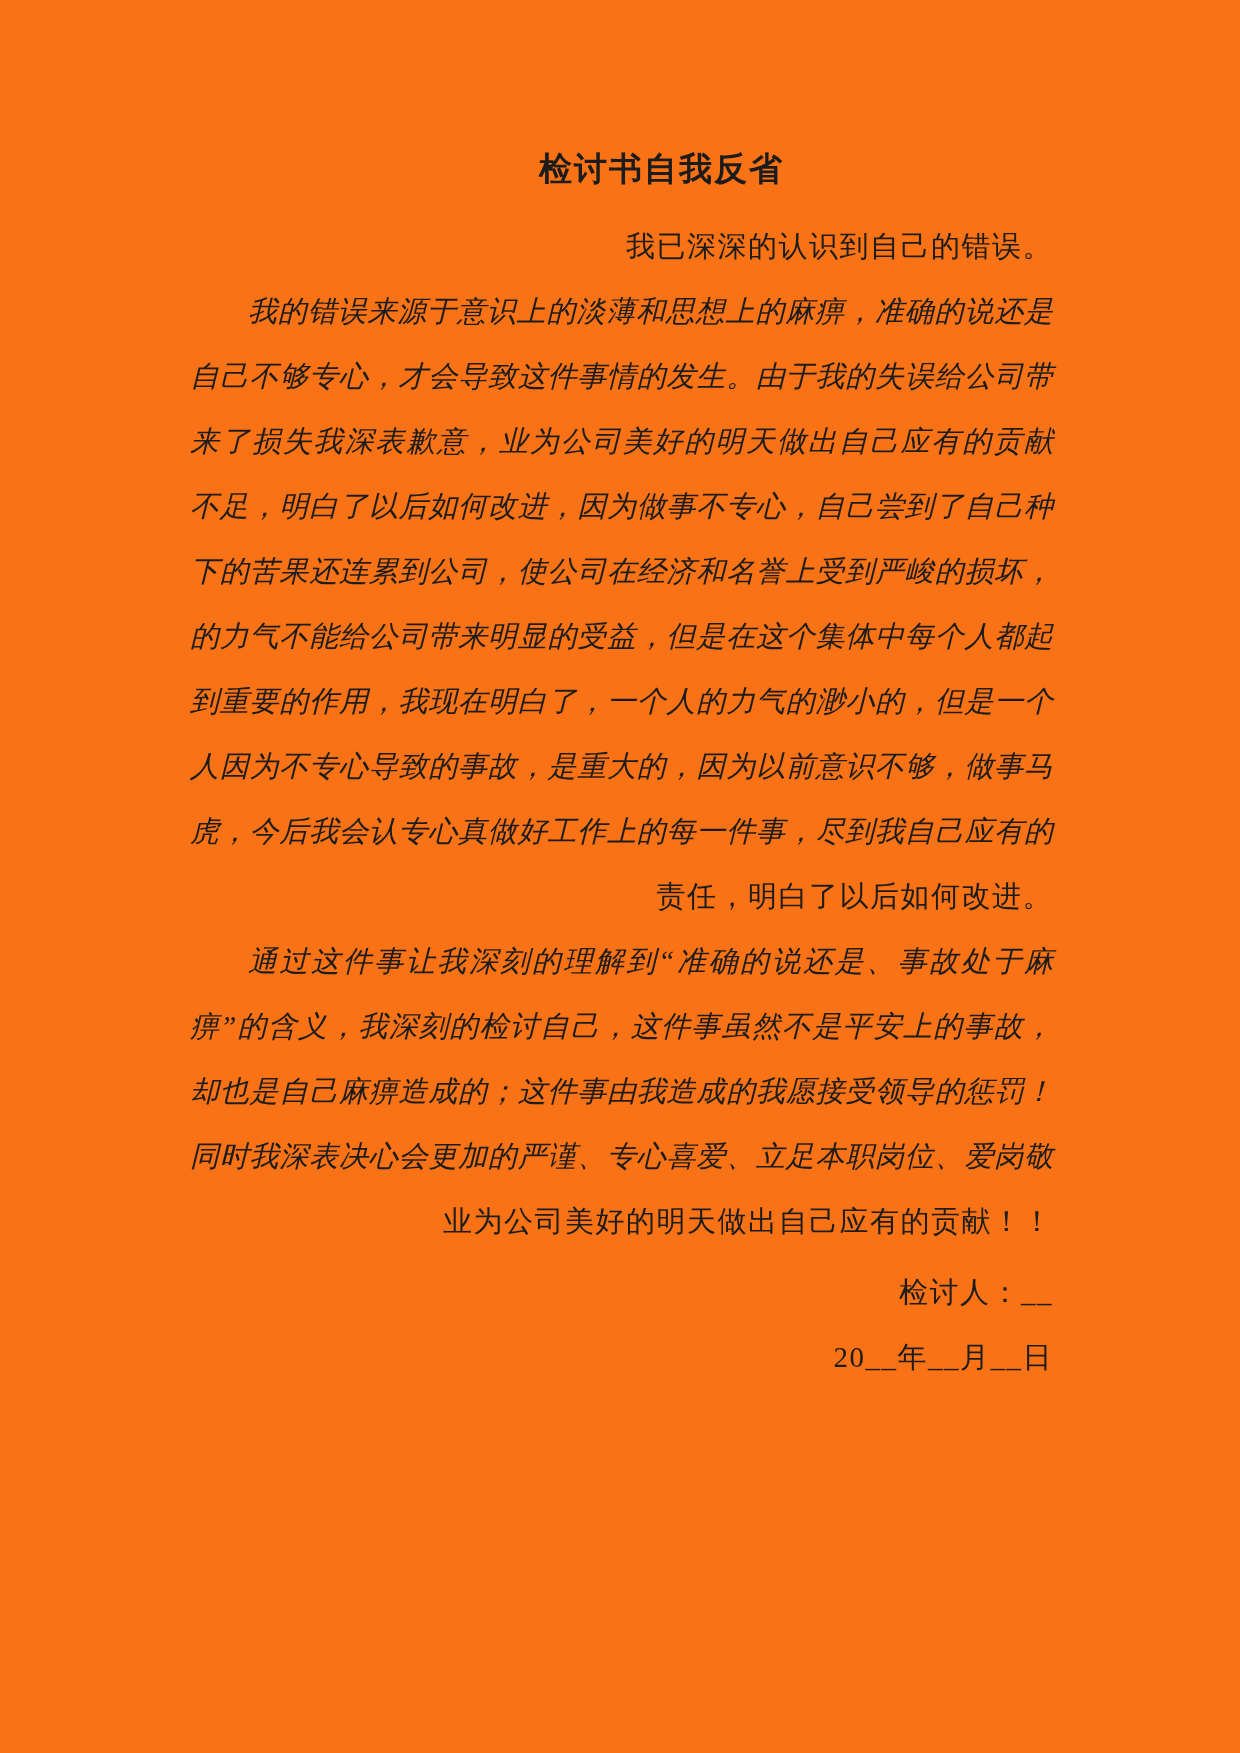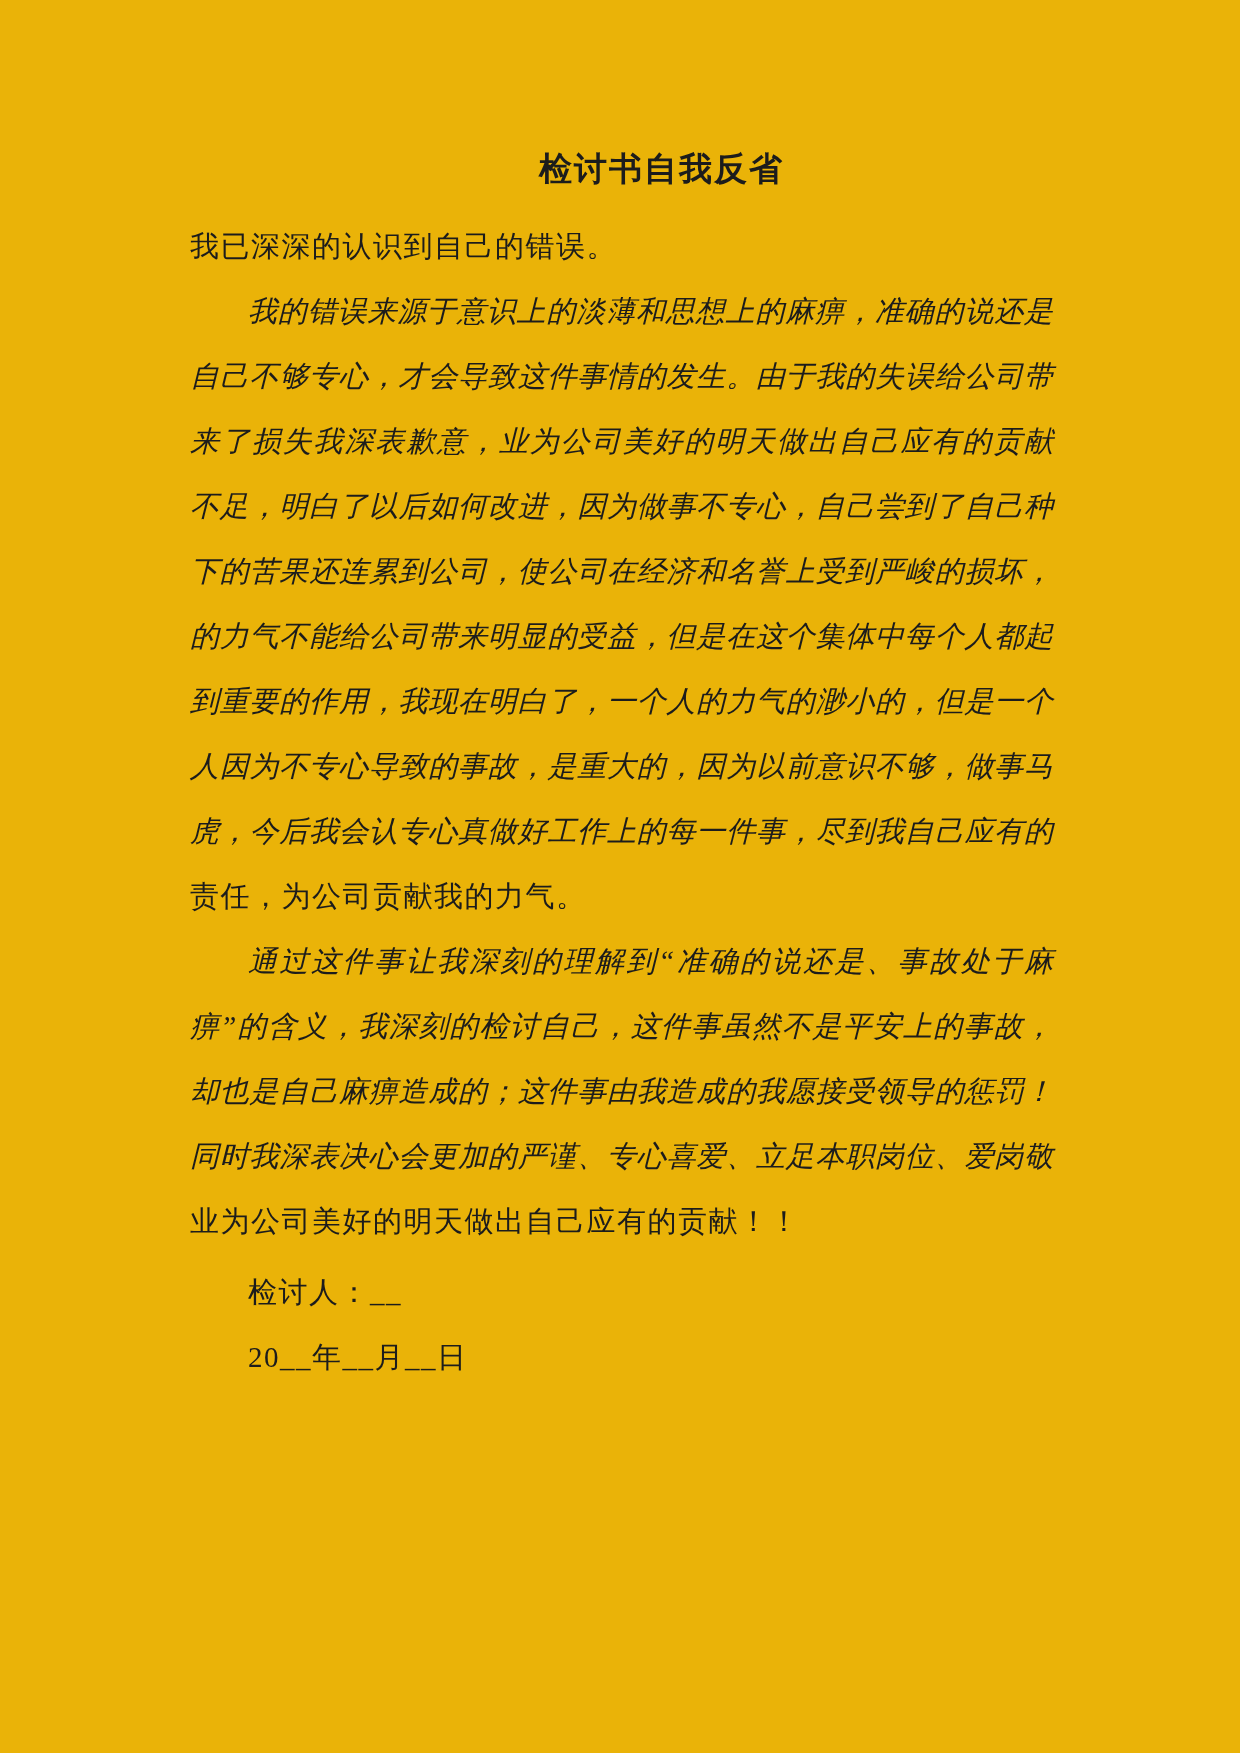--- a/index.html
+++ b/index.html
@@ -4,21 +4,21 @@
 <style>
   html, body {
     margin: 0;
     padding: 0;
     background: #ffffff;
   }
   .page {
     position: relative;
     width: 1240px;
     height: 1753px;
-    background: #eab308;
+    background: #f97316;
     overflow: hidden;
     font-family: "Liberation Serif", "DejaVu Serif", serif;
     color: #1c1c1c;
   }
   .title {
     position: absolute;
     left: 230px;
     top: 144px;
     width: 863px;
     margin: 0;
@@ -32,21 +32,21 @@
   .body-text {
     position: absolute;
     left: 190px;
     top: 214px;
     width: 863px;
     font-size: 29px;
   }
   .ln {
     line-height: 65px;
     letter-spacing: 1.5px;
-    text-align: left;
+    text-align: right;
   }
   .ln.just {
     letter-spacing: 0;
     text-align: justify;
     text-align-last: justify;
     text-justify: inter-character;
     font-style: italic;
   }
   .ln.ind {
     text-indent: 58px;
@@ -64,21 +64,21 @@
     <div class="ln">我已深深的认识到自己的错误。</div>
     <div class="ln ind just">我的错误来源于意识上的淡薄和思想上的麻痹，准确的说还是</div>
     <div class="ln just">自己不够专心，才会导致这件事情的发生。由于我的失误给公司带</div>
     <div class="ln just">来了损失我深表歉意，业为公司美好的明天做出自己应有的贡献</div>
     <div class="ln just">不足，明白了以后如何改进，因为做事不专心，自己尝到了自己种</div>
     <div class="ln just">下的苦果还连累到公司，使公司在经济和名誉上受到严峻的损坏，</div>
     <div class="ln just">的力气不能给公司带来明显的受益，但是在这个集体中每个人都起</div>
     <div class="ln just">到重要的作用，我现在明白了，一个人的力气的渺小的，但是一个</div>
     <div class="ln just">人因为不专心导致的事故，是重大的，因为以前意识不够，做事马</div>
     <div class="ln just">虎，今后我会认专心真做好工作上的每一件事，尽到我自己应有的</div>
-    <div class="ln">责任，为公司贡献我的力气。</div>
+    <div class="ln">责任，明白了以后如何改进。</div>
     <div class="ln ind just">通过这件事让我深刻的理解到“准确的说还是、事故处于麻</div>
     <div class="ln just">痹”的含义，我深刻的检讨自己，这件事虽然不是平安上的事故，</div>
     <div class="ln just">却也是自己麻痹造成的；这件事由我造成的我愿接受领导的惩罚！</div>
     <div class="ln just">同时我深表决心会更加的严谨、专心喜爱、立足本职岗位、爱岗敬</div>
     <div class="ln">业为公司美好的明天做出自己应有的贡献！！</div>
     <div class="ln ind gap-before">检讨人：__</div>
     <div class="ln ind">20__年__月__日</div>
   </div>
 </div>
 

